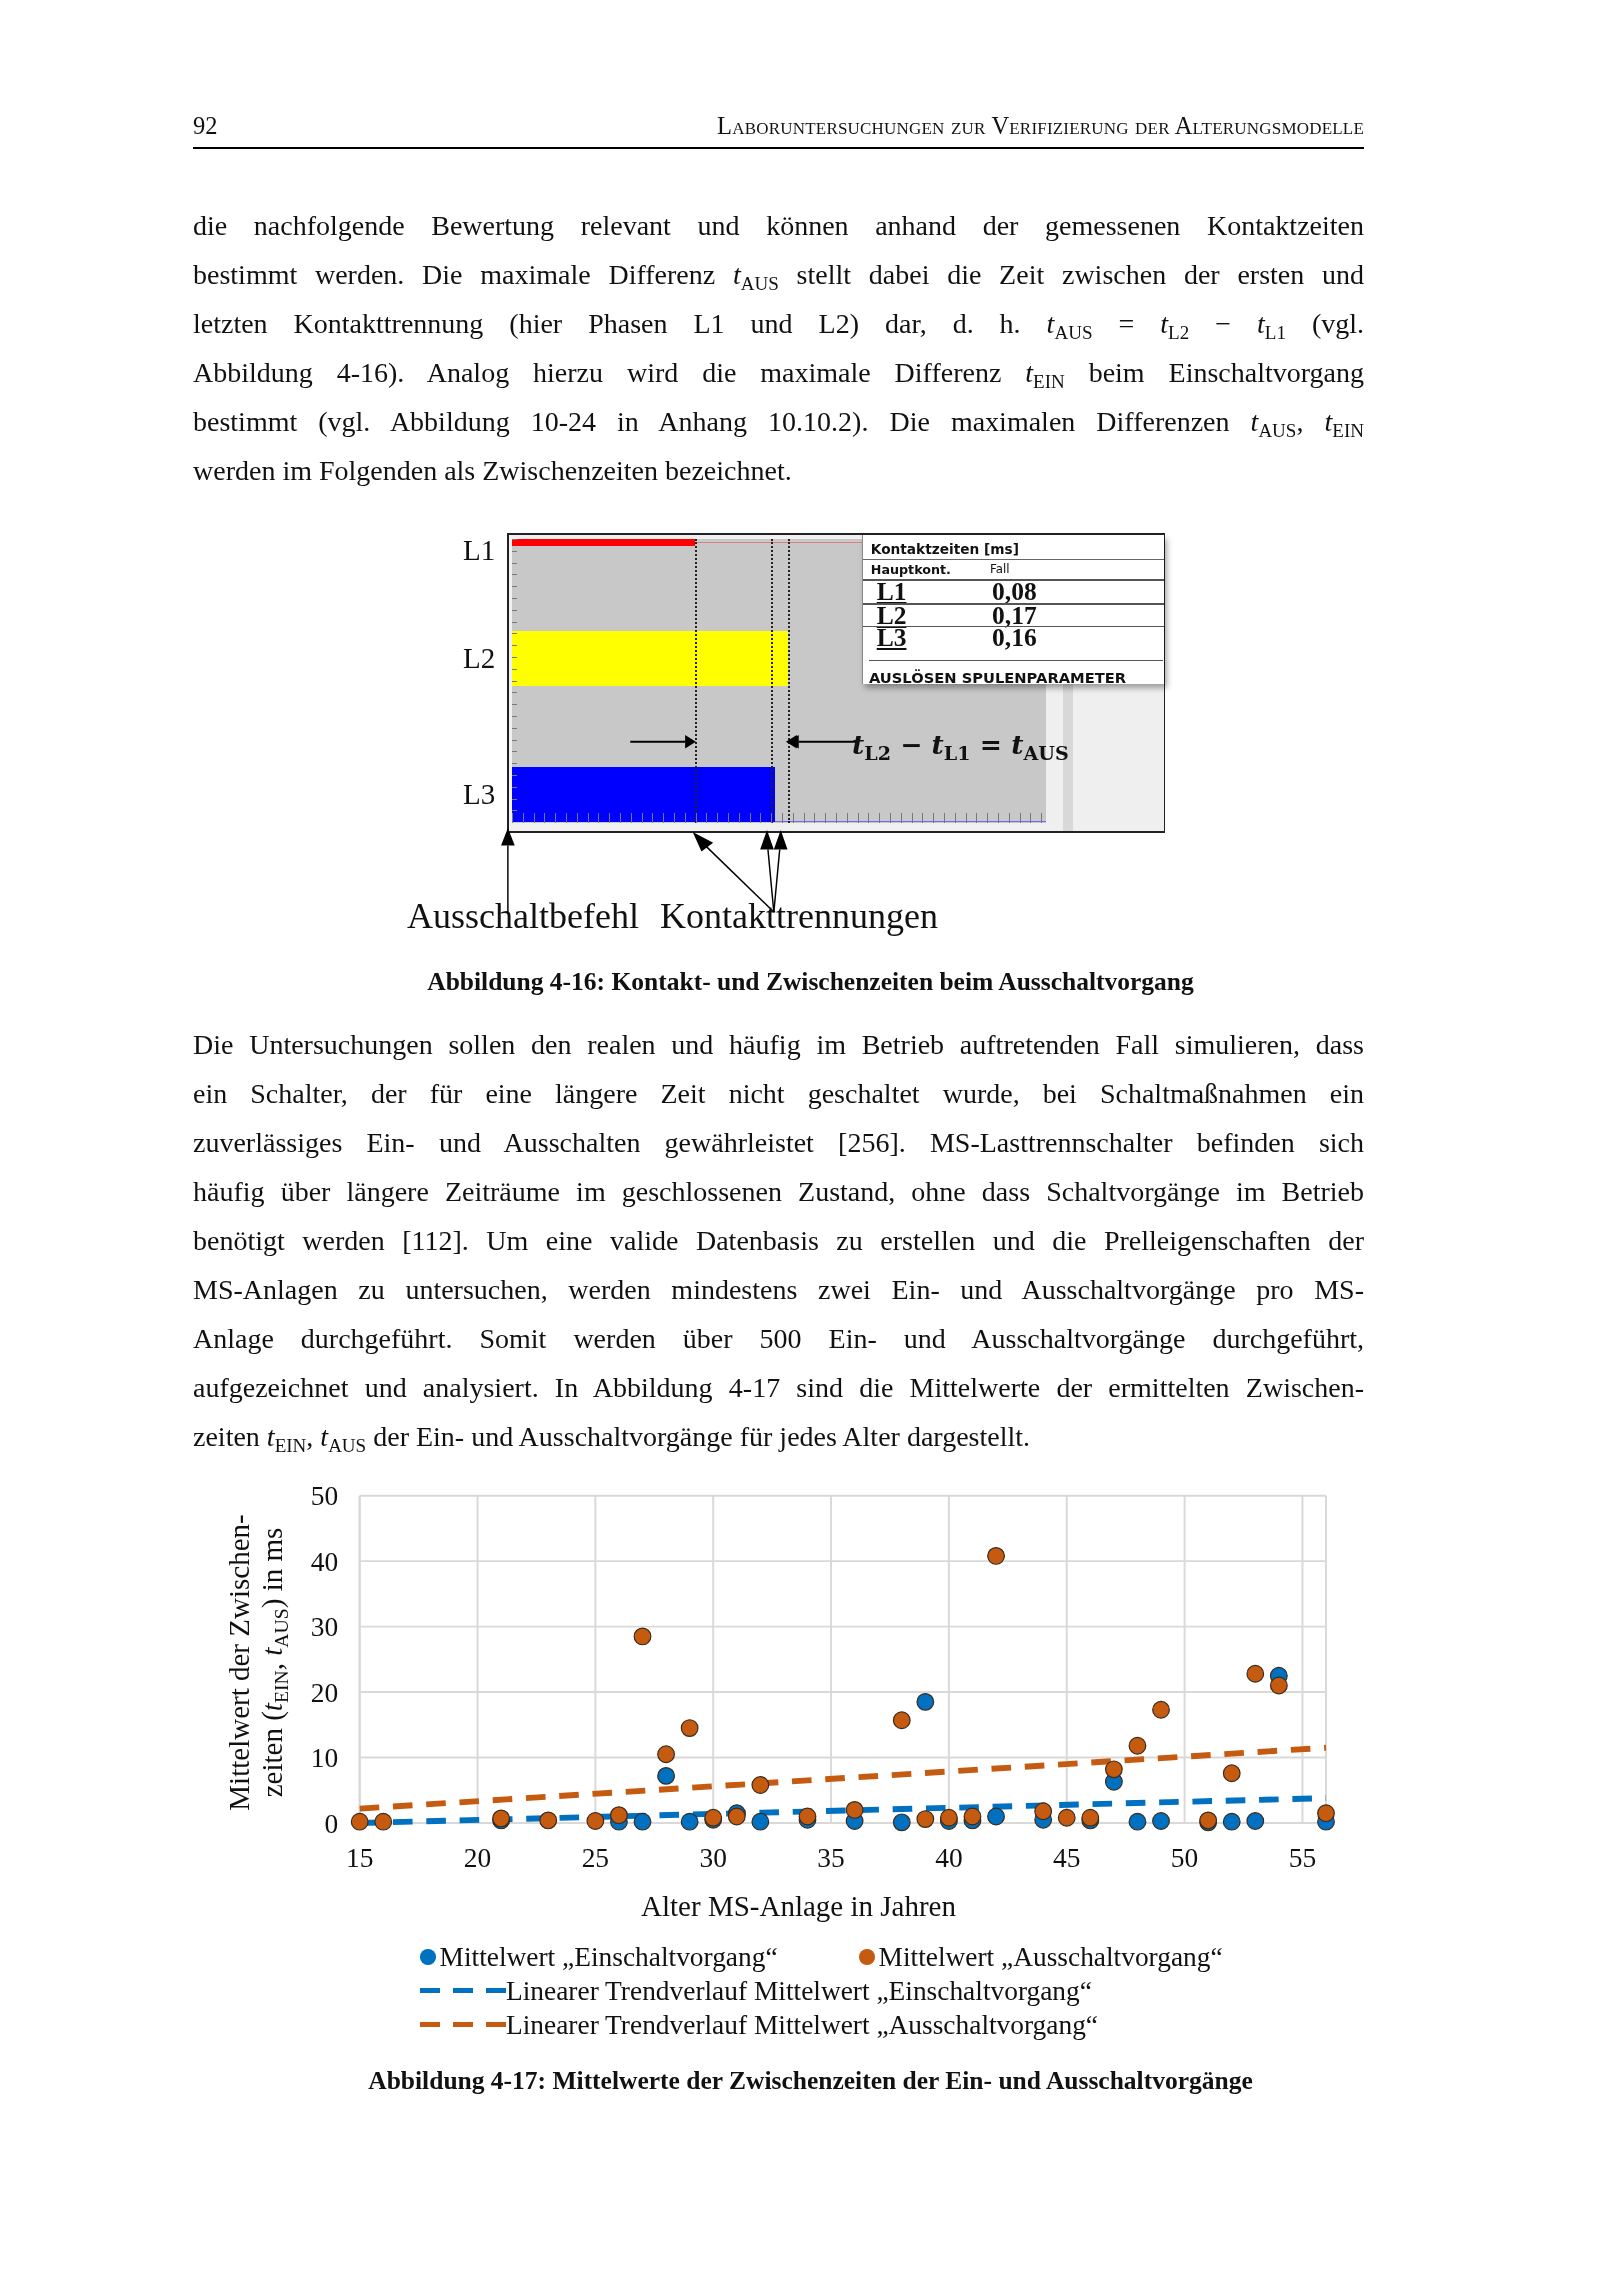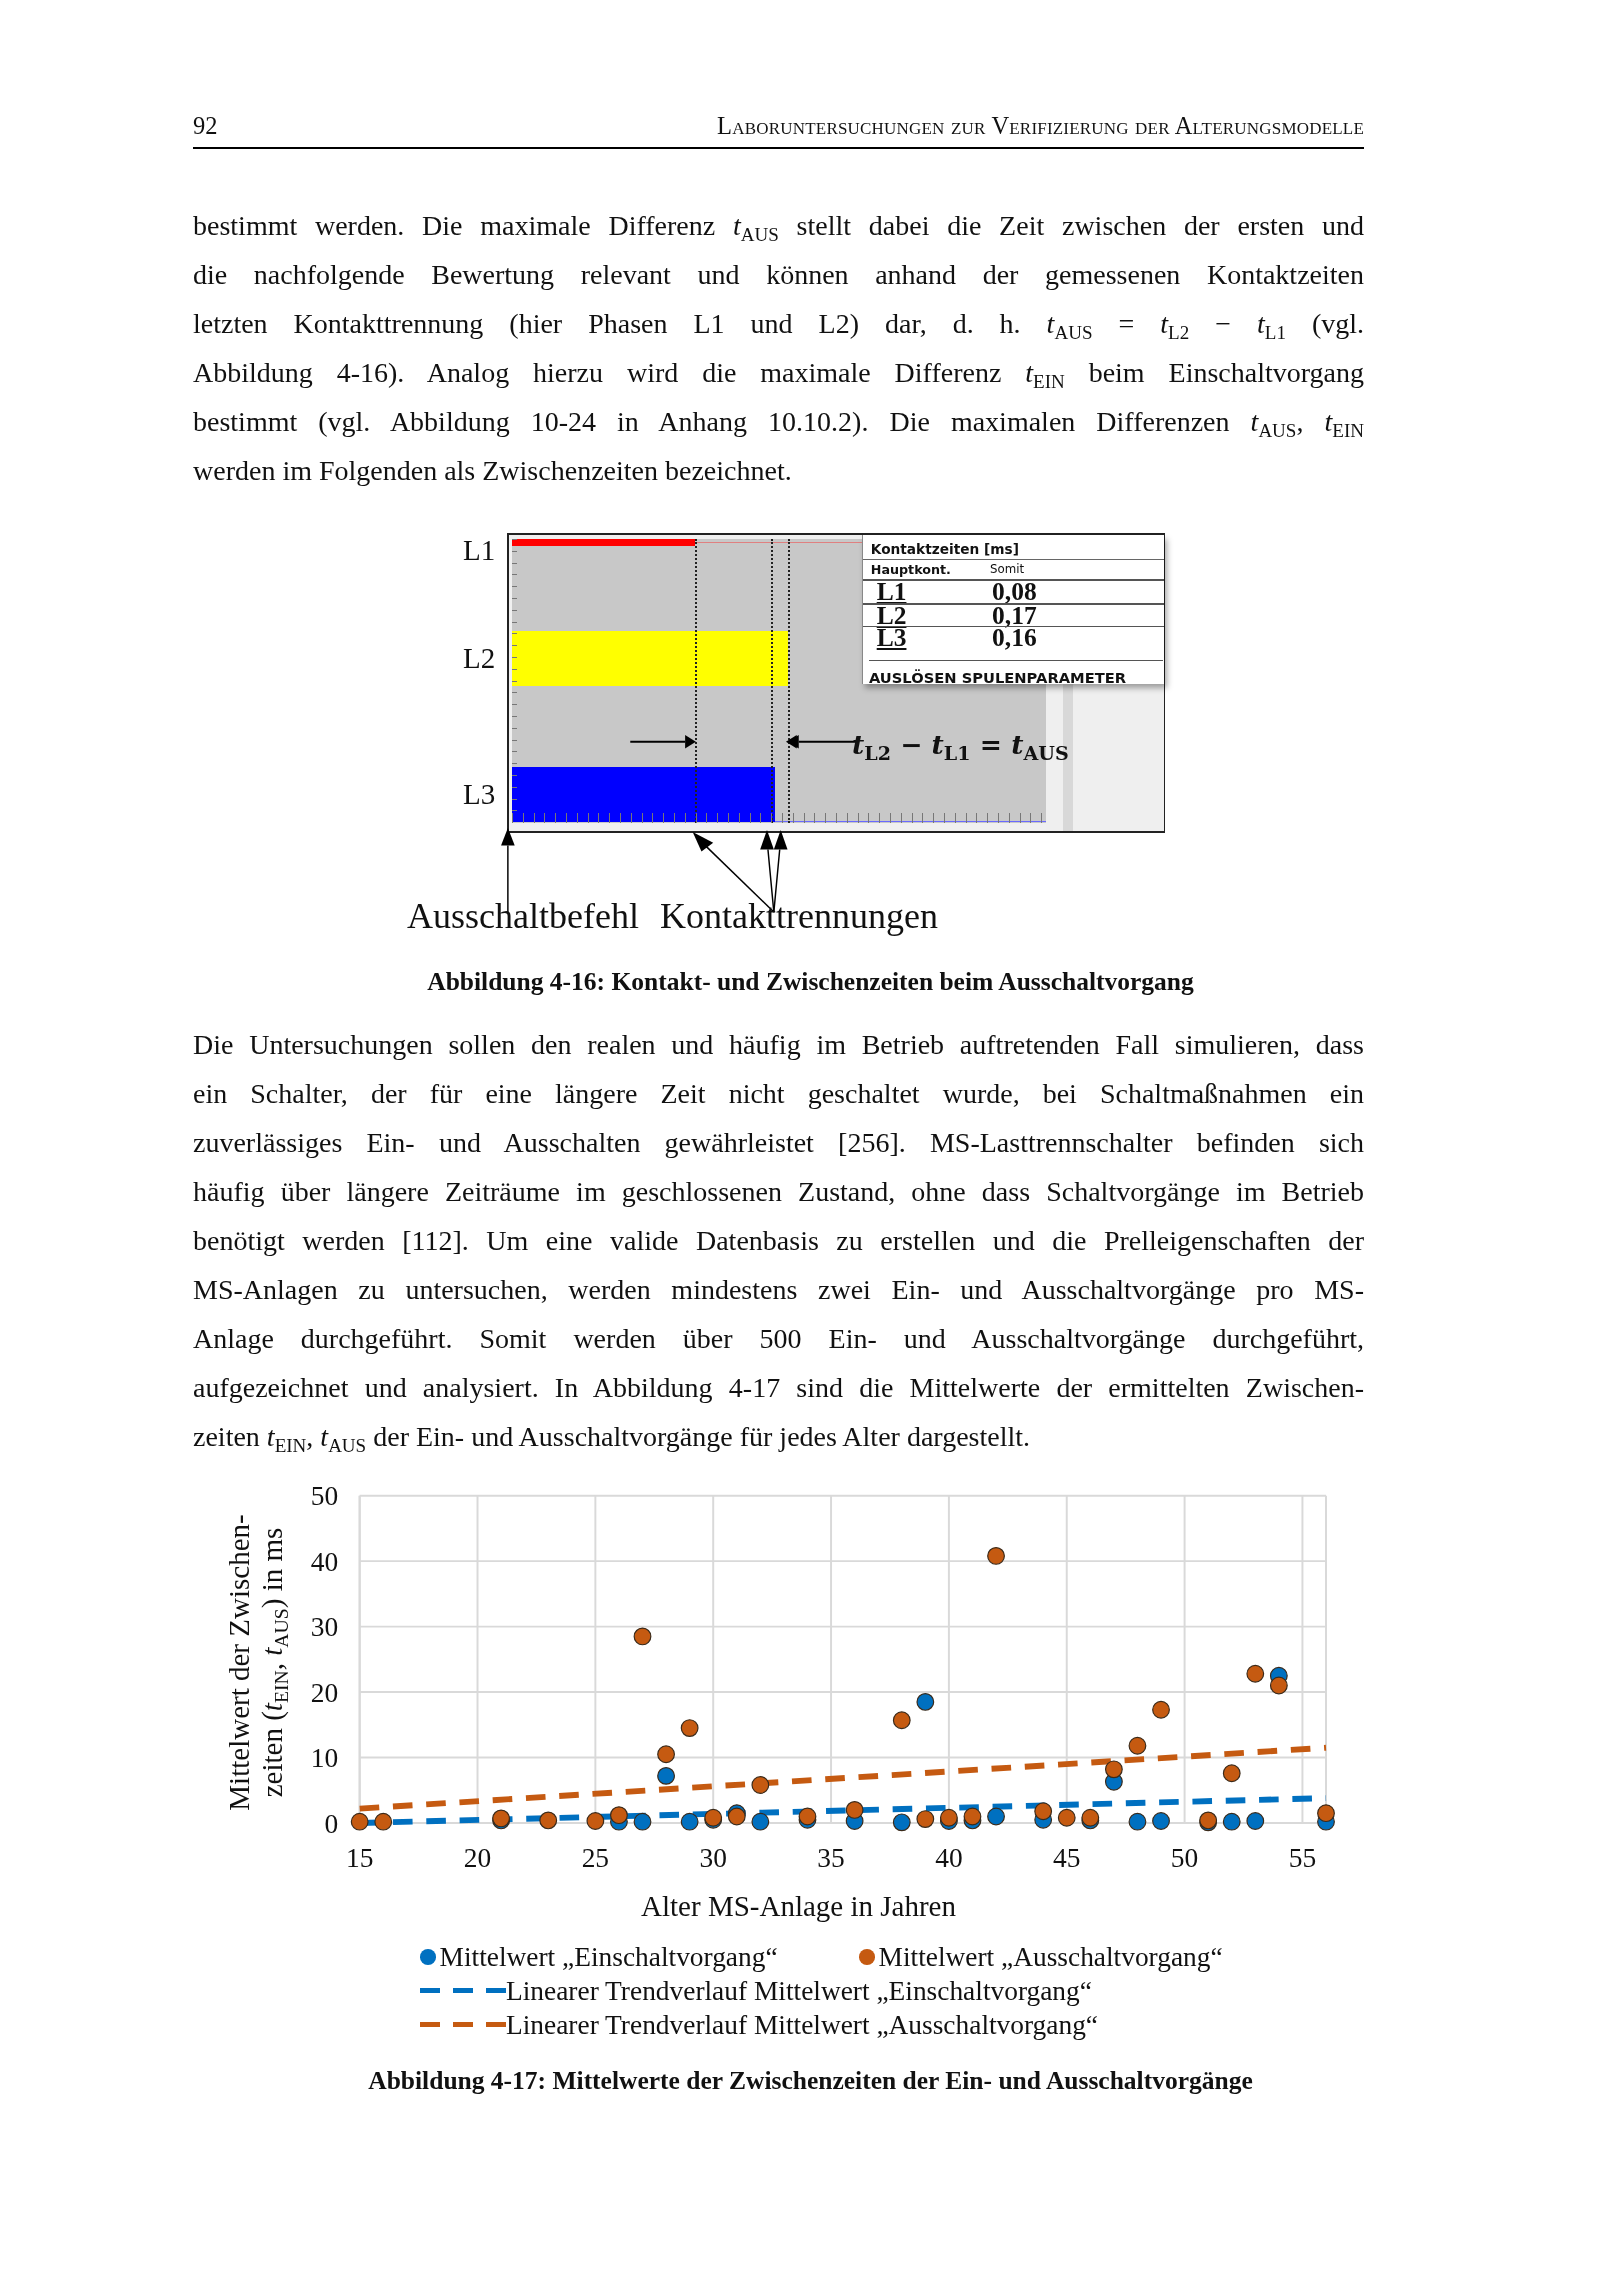--- a/index.html
+++ b/index.html
@@ -38,22 +38,22 @@
   .legend .dot { display:inline-block; width:15.7px; height:15.7px; border-radius:50%; margin-right:3.9px; vertical-align:1px; }
 </style>
 </head>
 <body>
 
 <div class="abs header-page">92</div>
 <div class="abs header-title">Laboruntersuchungen zur Verifizierung der Alterungsmodelle</div>
 <div class="abs header-rule"></div>
 
 <div class="abs para" style="top:201px;">
+  <span class="line"><span>die nachfolgende Bewertung relevant und können anhand der gemessenen Kontaktzeiten</span></span>
   <span class="line"><span>bestimmt werden. Die maximale Differenz </span><i class="m">t</i><sub>AUS</sub><span> stellt dabei die Zeit zwischen der ersten und</span></span>
-  <span class="line"><span>die nachfolgende Bewertung relevant und können anhand der gemessenen Kontaktzeiten</span></span>
   <span class="line"><span>letzten Kontakttrennung (hier Phasen L1 und L2) dar, d. h. </span><i class="m">t</i><sub>AUS</sub><span> = </span><i class="m">t</i><sub>L2</sub><span> − </span><i class="m">t</i><sub>L1</sub><span> (vgl.</span></span>
   <span class="line"><span>Abbildung 4-16). Analog hierzu wird die maximale Differenz </span><i class="m">t</i><sub>EIN</sub><span> beim Einschaltvorgang</span></span>
   <span class="line"><span>bestimmt (vgl. Abbildung 10-24 in Anhang 10.10.2). Die maximalen Differenzen </span><i class="m">t</i><sub>AUS</sub><span>, </span><i class="m">t</i><sub>EIN</sub></span>
   <span class="line last"><span>werden im Folgenden als Zwischenzeiten bezeichnet.</span></span>
 </div>
 
 <div class="abs lbl-L" style="left:463px; top:534px;">L1</div>
 <div class="abs lbl-L" style="left:463px; top:642px;">L2</div>
 <div class="abs lbl-L" style="left:463px; top:778px;">L3</div>
 
@@ -80,21 +80,21 @@
 
     <div class="abs" style="left:0; top:274px; width:534px; height:9.8px; background:repeating-linear-gradient(90deg,#777 0 1px,transparent 1px 10.8px);"></div>
     <div class="abs" style="left:0; top:0; width:4.9px; height:274px; background:repeating-linear-gradient(180deg,#777 0 1px,transparent 1px 11.8px);"></div>
   </div>
   <div class="abs diag-right"></div>
   <div class="abs diag-right-bar"></div>
   <div class="abs diag-table">
     <div class="t-title">Kontaktzeiten [ms]</div>
     <div class="abs" style="left:0; top:23.5px; width:301px; height:1px; background:#666;"></div>
     <div class="t-head1">Hauptkont.</div>
-    <div class="t-head2">Somit</div>
+    <div class="t-head2">Fall</div>
     <div class="row" style="top:44px;">
         <span class="k">L1</span>
         <span class="v">0,08</span>
       </div>
     <div class="row" style="top:68px;">
         <span class="k">L2</span>
         <span class="v">0,17</span>
       </div>
     <div class="row" style="top:91px; border-top:1px solid #555;">
         <span class="k">L3</span>

